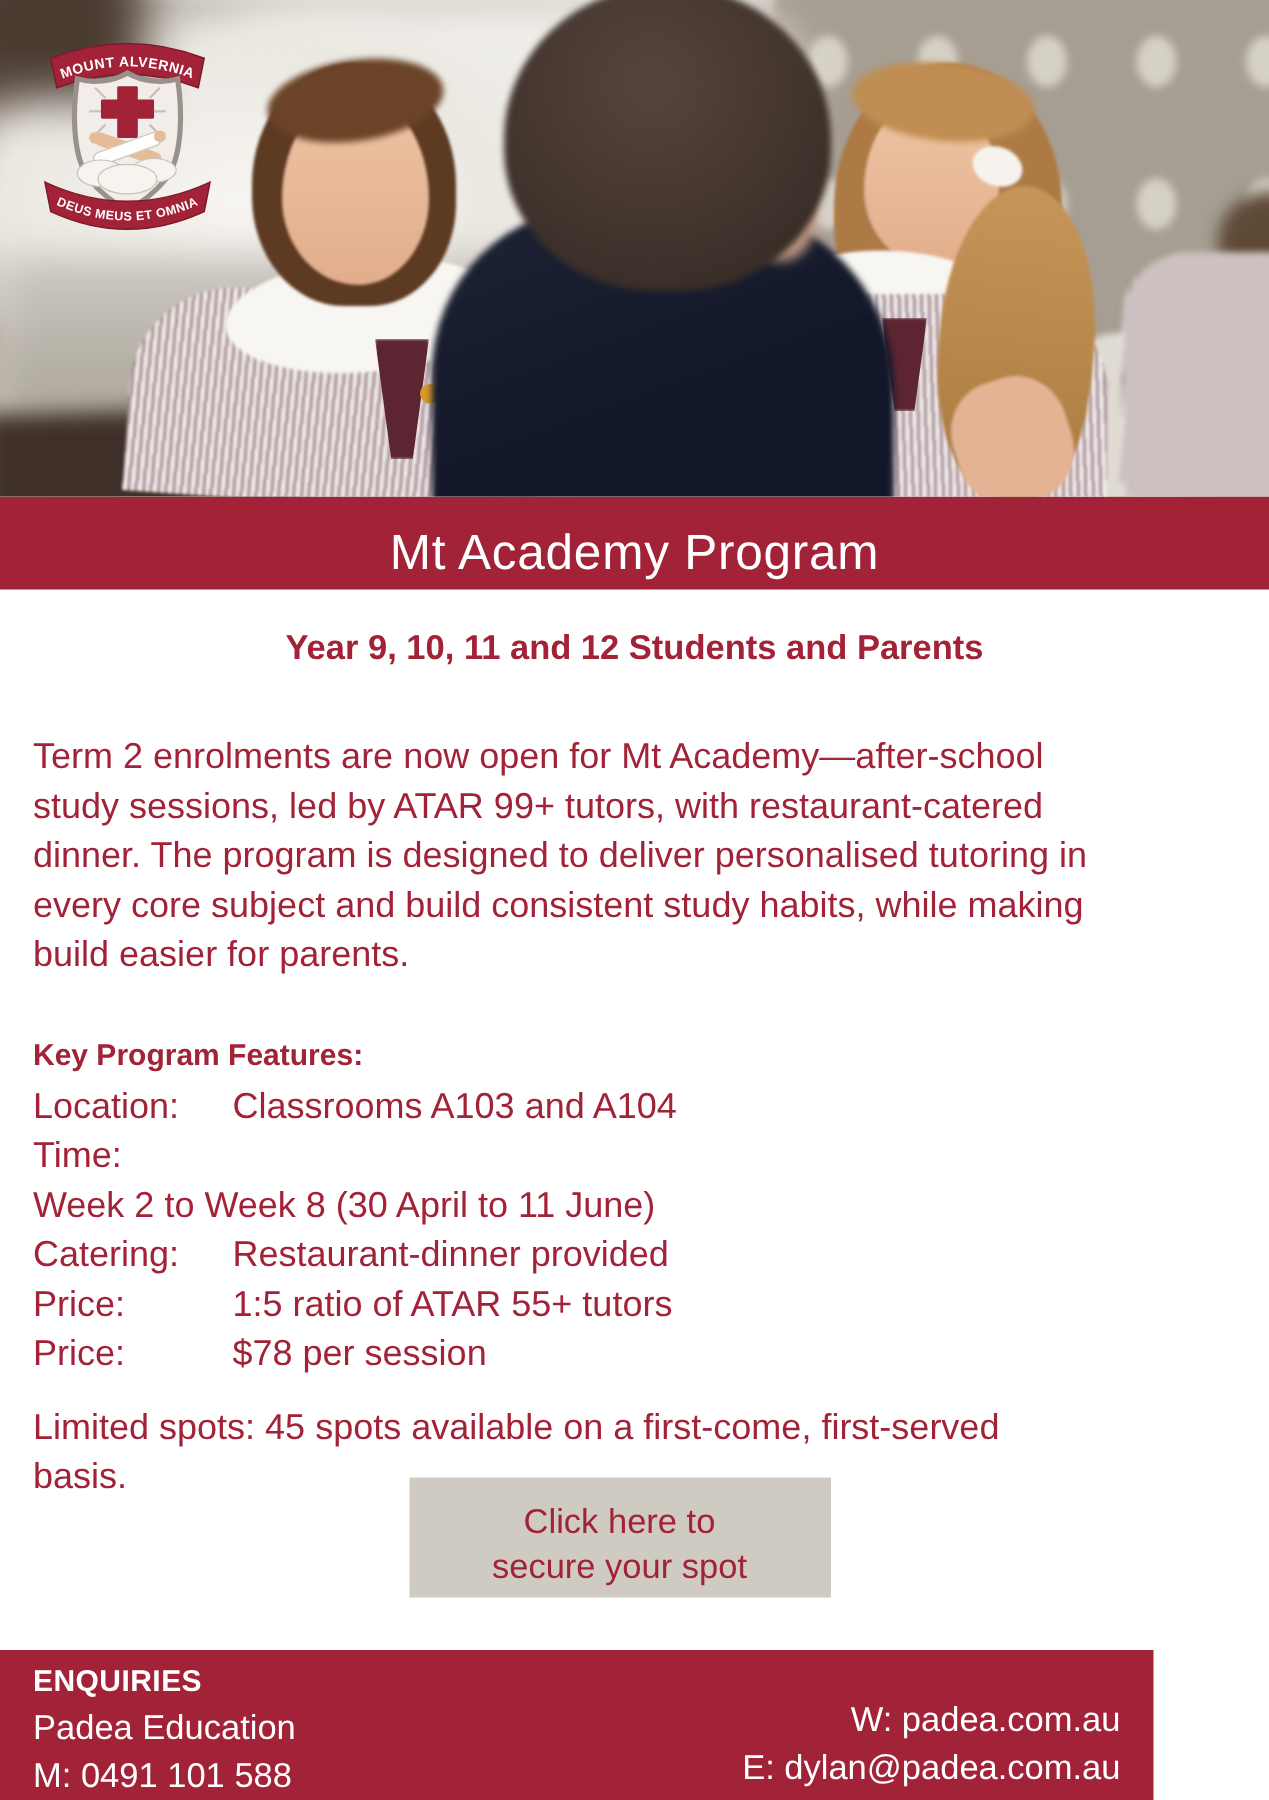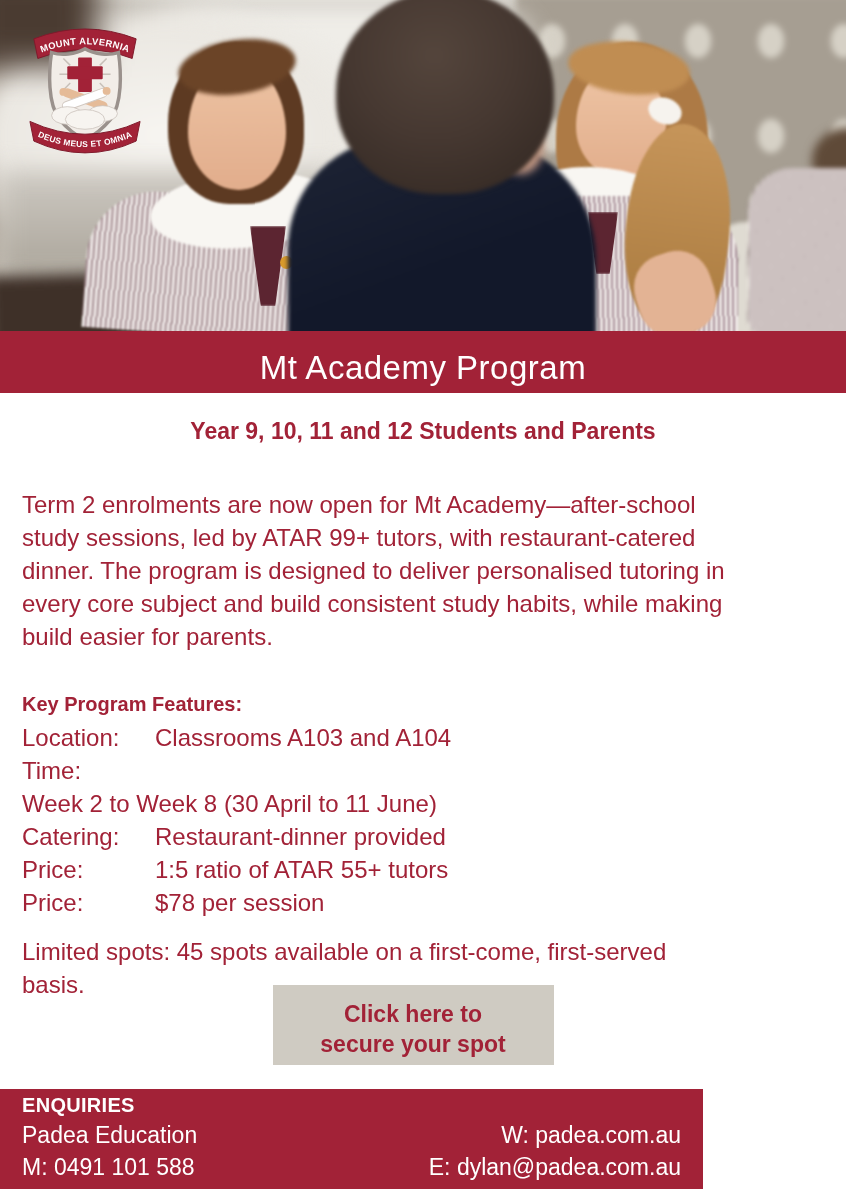--- a/index.html
+++ b/index.html
@@ -78,25 +78,25 @@
   
   .content{padding:0 22px;color:var(--red);}
   .subtitle{text-align:center;font-weight:bold;font-size:23px;line-height:27px;margin-top:25px;}
   .intro{margin-top:43px;font-size:24px;line-height:33px;}
   .features-heading{margin-top:35px;font-weight:bold;font-size:20px;line-height:33px;}
   .feature-row{display:flex;font-size:24px;line-height:33px;}
   .feature-label{width:133px;flex:0 0 133px;}
   .limited{margin-top:16px;font-size:24px;line-height:33px;}
   .cta-row{display:flex;justify-content:center;margin-top:-16px;position:relative;left:-10px;}
   .cta{width:281px;height:80px;background:var(--btn-bg);border:none;color:var(--red);
-    font-family:"Liberation Sans",sans-serif;font-weight:bold;font-size:23px;line-height:30px;
+    font-family:"Liberation Sans",sans-serif;font-weight:normal;font-size:23px;line-height:30px;
     text-align:center;cursor:pointer;padding-top:8px;}
   
-  .footer{position:absolute;left:0;bottom:11px;width:703px;height:100px;background:var(--red);
-    color:#fff;padding:7px 22px 6px;display:flex;justify-content:space-between;align-items:flex-end;}
+  .footer{position:absolute;left:0;bottom:0;width:769px;height:100px;background:var(--red);
+    color:#fff;padding:7px 22px 6px;display:flex;justify-content:space-between;}
   .footer-left{display:flex;flex-direction:column;}
   .footer-heading{font-size:20px;font-weight:bold;line-height:28px;letter-spacing:.3px;}
   .footer-line{font-size:23px;line-height:32px;}
   .footer-right{display:flex;flex-direction:column;justify-content:flex-end;align-items:flex-end;text-align:right;}
 </style>
 </head>
 <body>
 
 <div class="page">
 

